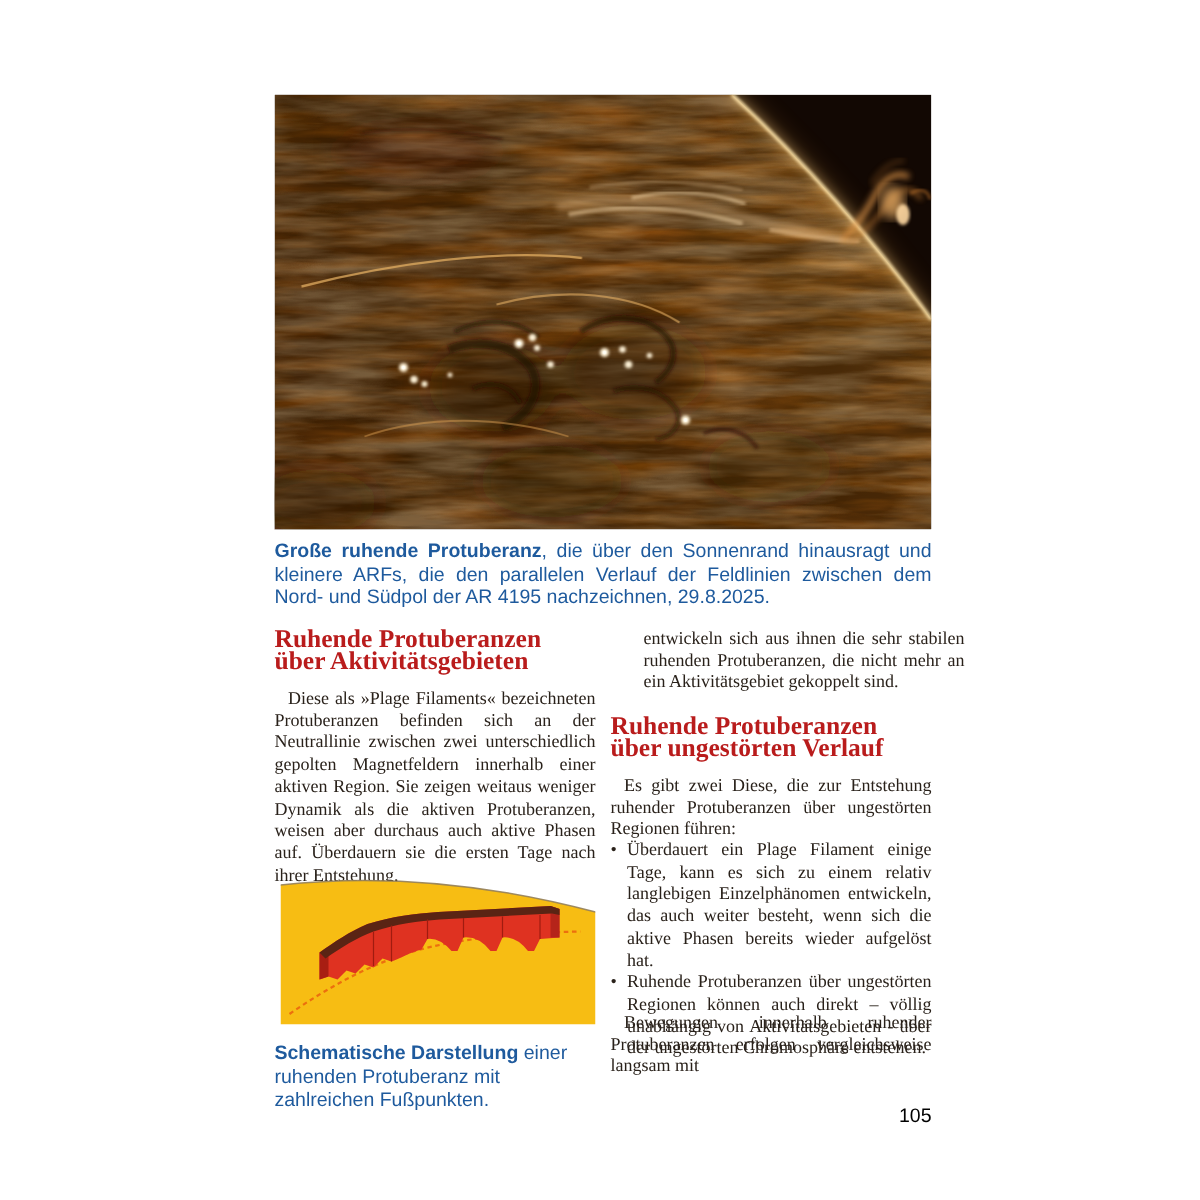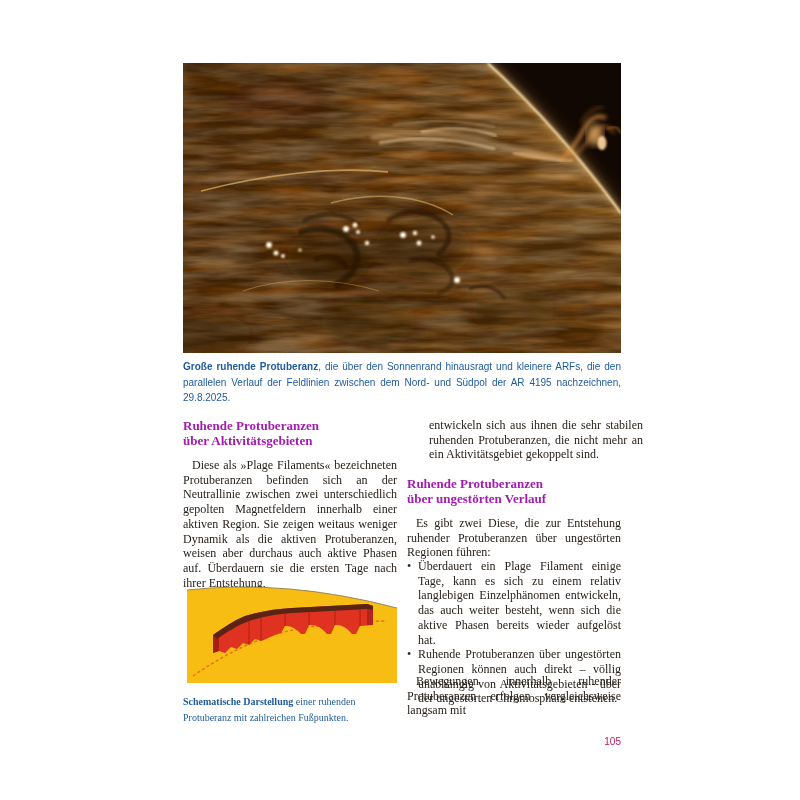--- a/index.html
+++ b/index.html
@@ -8,43 +8,43 @@
   .abs{position:absolute;}
 
   
   .photo-fig{left:183px;top:63px;width:438px;height:290px;overflow:hidden;}
   .photo-fig svg{display:block;}
   .schema-fig{left:187px;top:584px;width:210px;height:99px;}
   .schema-fig svg{display:block;}
 
   
   .cap{font-family:"Liberation Sans",sans-serif;color:#1e5a9d;
-       font-size:10px;line-height:15.6px;}
+       font-size:13px;line-height:15.6px;}
   .photo-cap{left:183px;top:359px;width:438px;text-align:justify;}
-  .schema-cap{left:183px;top:694px;width:216px;text-align:left;font-family:Liberation Serif, serif;}
+  .schema-cap{left:183px;top:694px;width:216px;text-align:left;}
   .cap b{font-weight:bold;}
 
   
   .col{width:214px;font-size:12px;line-height:14.7px;text-align:justify;
        hyphens:auto;-webkit-hyphens:auto;}
-  .hd{width:214px;font-weight:bold;font-size:13px;line-height:15px;
-      color:#a21caf;text-align:left;}
+  .hd{width:214px;font-weight:bold;font-size:17px;line-height:15px;
+      color:#b91c1c;text-align:left;}
   .indent{text-indent:9px;}
   p{margin:0;}
 
   .leftcol-x{left:183px;}
   .rightcol-x{left:407px;}
 
   .bullets{left:407px;top:559px;width:214px;}
   .bullet-item{position:relative;padding-left:11px;font-size:12px;
        line-height:14.7px;text-align:justify;hyphens:auto;}
   .bullet-mark{position:absolute;left:0;top:0;}
 
   .pagenum{left:407px;top:736px;width:214px;text-align:right;
-       font-family:"Liberation Sans",sans-serif;font-size:10px;color:#be185d;}
+       font-family:"Liberation Sans",sans-serif;font-size:13px;color:#000000;}
 </style>
 </head>
 <body>
 
 <figure class="abs photo-fig" style="margin:0;">
   <svg width="438" height="290" viewBox="0 0 438 290">
     <defs>
       <radialGradient id="sunGrad" gradientUnits="userSpaceOnUse" cx="470" cy="40" r="560">
         <stop offset="0" stop-color="#edbd6e"></stop>
         <stop offset="0.10" stop-color="#d99440"></stop>

